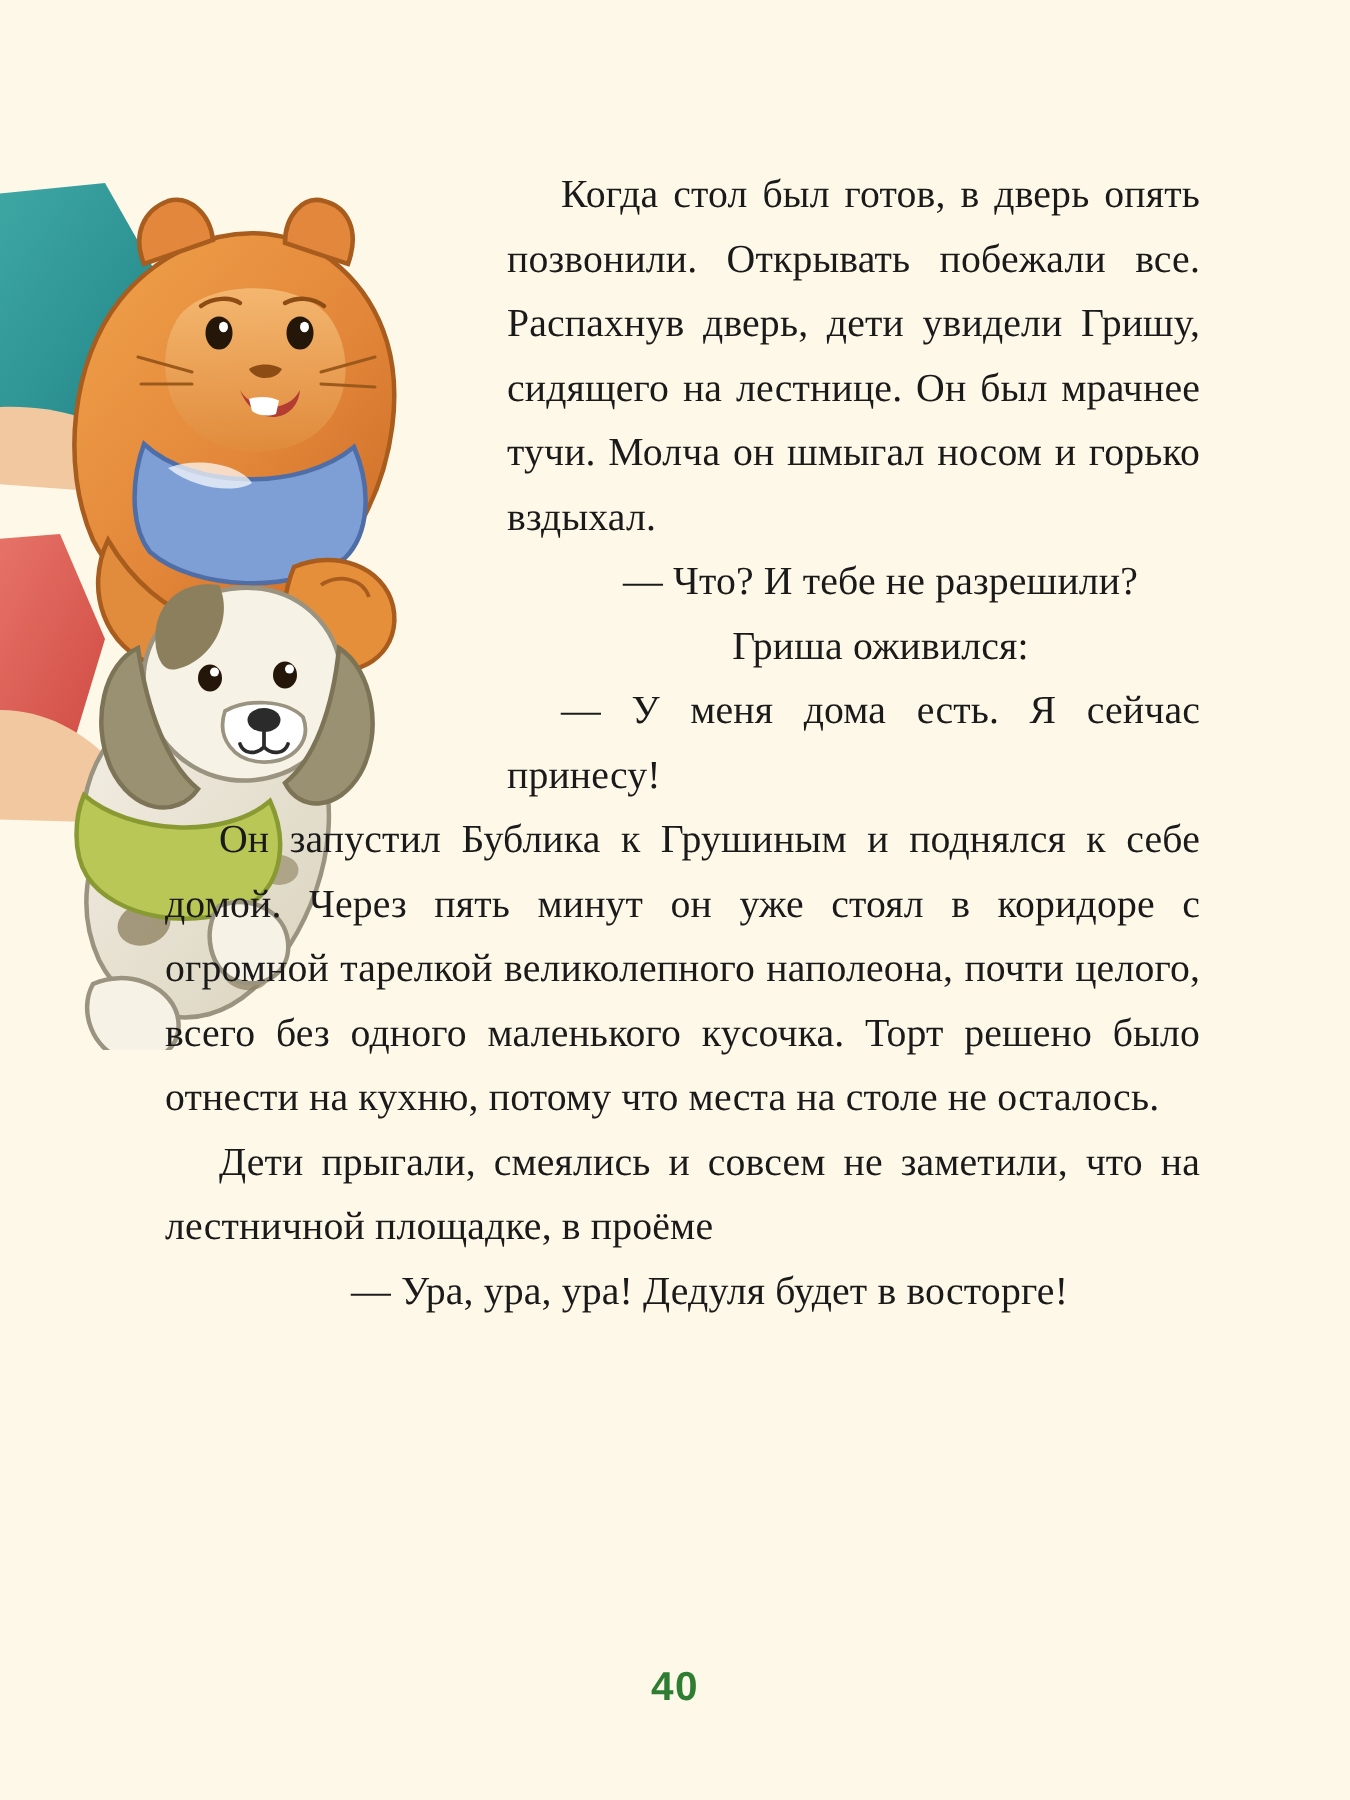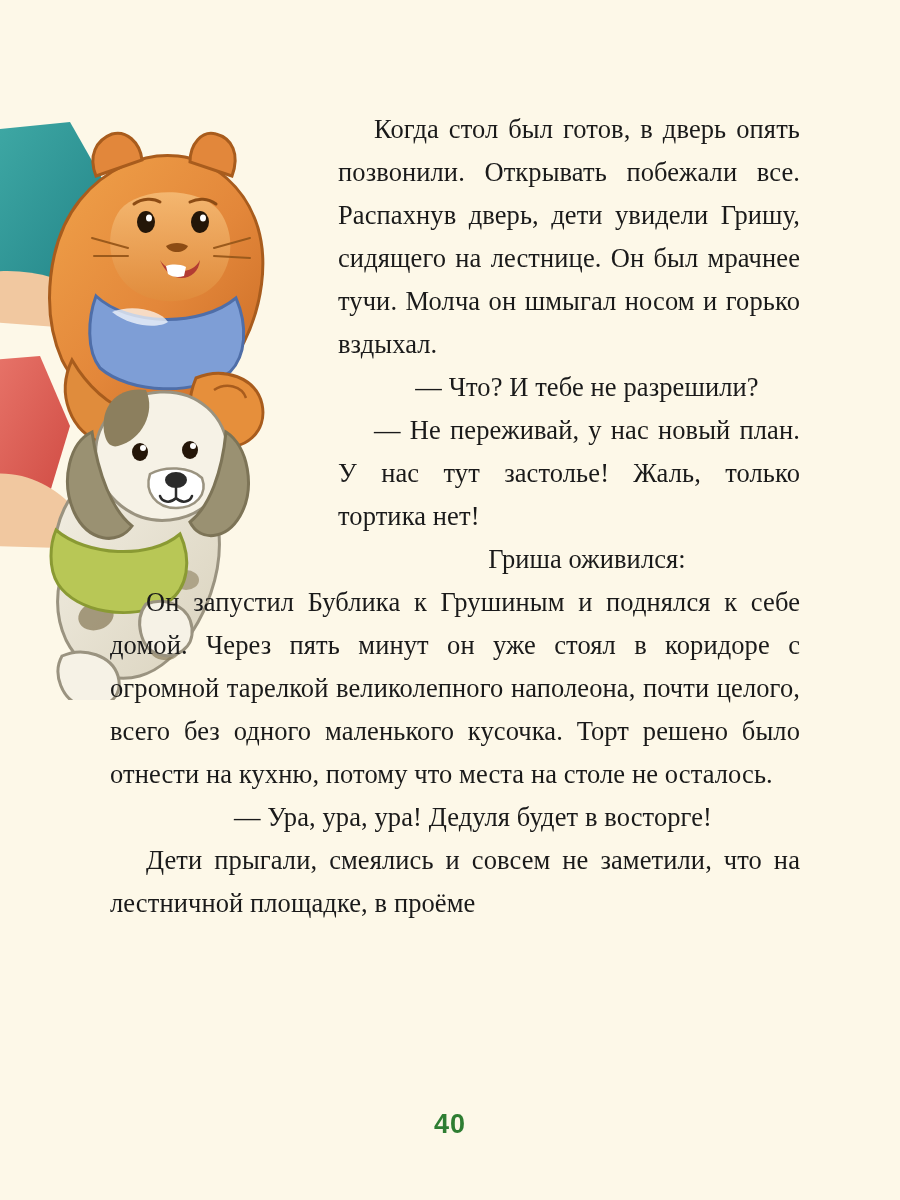--- a/index.html
+++ b/index.html
@@ -187,28 +187,28 @@
     </svg>
   </div>
 
   <div id="text-column">
 
     <p class="para inset"><span class="indent"></span><span>Когда стол был готов, в дверь опять позвонили. Открывать побежали все. Распахнув дверь, дети увидели Гришу, сидящего на лестнице. Он был мрачнее тучи. Молча он шмыгал носом и горько вздыхал.</span></p>
 
     <p class="para inset nojust"><span class="indent"></span><span>— Что? И тебе не разрешили?</span></p>
 
 
-    <p class="para inset"><span class="indent"></span><span>— Не переживай, у нас новый план. У нас тут застолье! Жаль, только тортика нет!</span></p>
 
     <p class="para inset nojust"><span class="indent"></span><span>Гриша оживился:</span></p>
 
+    <p class="para inset"><span class="indent"></span><span>— У меня дома есть. Я сейчас принесу!</span></p>
 
     <p class="para full"><span class="indent"></span><span>Он запустил Бублика к Грушиным и поднялся к себе домой. Через пять минут он уже стоял в коридоре с огромной тарелкой великолепного наполеона, почти целого, всего без одного маленького кусочка. Торт решено было отнести на кухню, потому что места на столе не осталось.</span></p>
 
+    <p class="para full"><span class="indent"></span><span>Дети прыгали, смеялись и совсем не заметили, что на лестничной площадке, в проёме</span></p>
+
     <p class="para full nojust"><span class="indent"></span><span>— Ура, ура, ура! Дедуля будет в восторге!</span></p>
 
-    <p class="para full"><span class="indent"></span><span>Дети прыгали, смеялись и совсем не заметили, что на лестничной площадке, в проёме</span></p>
-
   </div>
 
   <div id="page-number">40</div>
 
 </div>
 
 </body></html>

